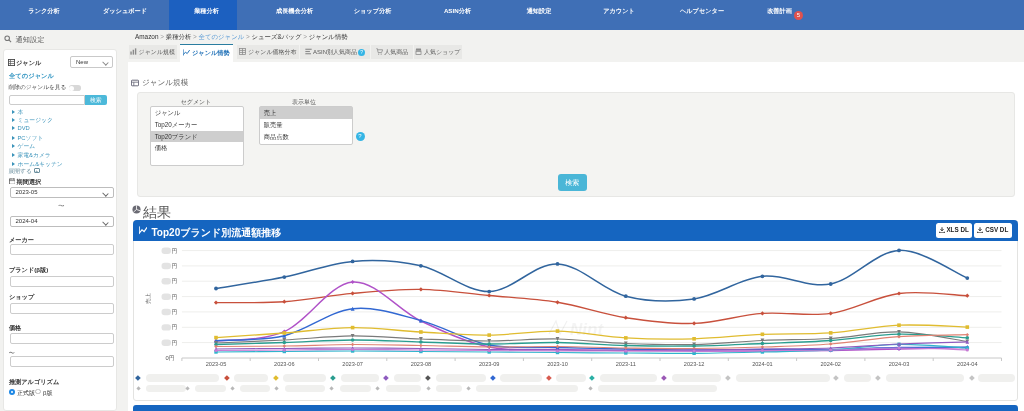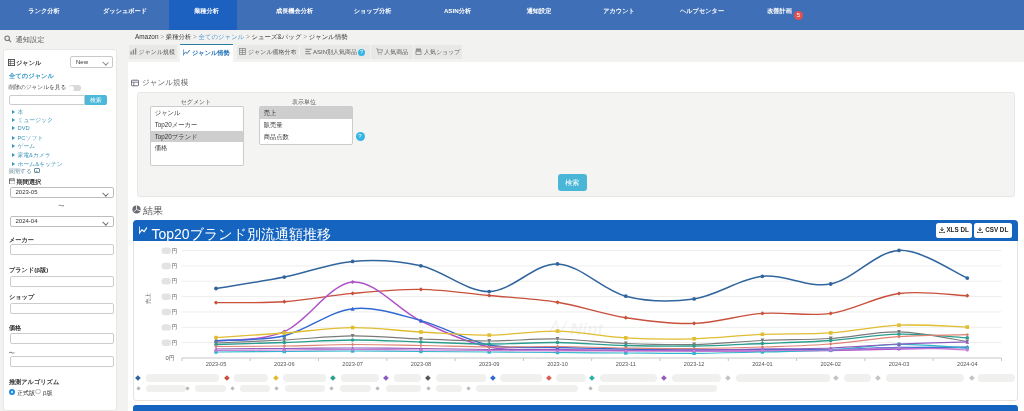--- a/index.html
+++ b/index.html
@@ -129,28 +129,28 @@
 <div style="position:absolute;left:258.5px;top:105.7px;width:94.5px;height:39.1px;background:#fff;border:1px solid #ccc;border-radius:2px;box-sizing:border-box"></div>
 <div style="position:absolute;left:259.7px;top:107.3px;width:92px;height:11.6px;background:#cecece;font-size:6.3px;color:#333;line-height:11.6px;padding-left:4px;box-sizing:border-box">売上</div>
 <div style="position:absolute;left:259.7px;top:118.9px;width:92px;height:11.6px;font-size:6.3px;color:#333;line-height:11.6px;padding-left:4px;box-sizing:border-box">販売量</div>
 <div style="position:absolute;left:259.7px;top:130.5px;width:92px;height:11.6px;font-size:6.3px;color:#333;line-height:11.6px;padding-left:4px;box-sizing:border-box">商品点数</div>
 <div style="position:absolute;left:355.5px;top:131.5px;width:9px;height:9px;border-radius:50%;background:#35b5e5;color:#fff;font-size:6px;text-align:center;line-height:9px">?</div>
 <div style="position:absolute;left:557.5px;top:173.9px;width:29.5px;height:17px;background:#4ab6d7;border-radius:3px;color:#fff;font-size:7px;text-align:center;line-height:17px">検索</div>
 <svg width="9" height="9" viewBox="0 0 10 10" style="position:absolute;left:131.5px;top:204.5px">
     <circle cx="5" cy="5" r="4.5" fill="#6b6b74"></circle>
     <path d="M5,5 L5,0.5 M5,5 L9.3,6.5 M5,5 L1.5,8" stroke="#fff" stroke-width="0.9" fill="none"></path>
   </svg>
-<div style="position:absolute;left:143px;top:203.8px;font-size:10px;color:#555">結果</div>
+<div style="position:absolute;left:143px;top:203.8px;font-size:14px;color:#555">結果</div>
 <div style="position:absolute;left:133px;top:219.5px;width:885px;height:181px;background:#fff;border:1px solid #e3e3e1;border-radius:3px;box-sizing:border-box"></div>
 <div style="position:absolute;left:133px;top:219.5px;width:885px;height:21.5px;background:#1565c0;border-radius:4px 4px 0 0"></div>
 <svg width="8.5" height="8.5" viewBox="0 0 10 10" style="position:absolute;left:138.5px;top:226px">
     <path d="M0.5,9.5 L0.5,0.5" stroke="#fff" fill="none"></path>
     <path d="M0.5,8 L3.5,4.5 L6,6.5 L9.5,1.5" stroke="#fff" stroke-width="1.4" fill="none"></path>
   </svg>
-<div style="position:absolute;left:151.5px;top:225.6px;font-size:14px;font-weight:normal;color:#fff">Top20ブランド別流通額推移</div>
+<div style="position:absolute;left:151.5px;top:225.6px;font-size:10px;font-weight:bold;color:#fff">Top20ブランド別流通額推移</div>
 <div style="position:absolute;left:935.5px;top:223px;width:36.5px;height:14.5px;background:#fff;border-radius:2.5px;font-size:6.3px;font-weight:bold;color:#222;text-align:center;line-height:14.5px;white-space:nowrap"><svg width="6" height="6.5" viewBox="0 0 10 11" style="vertical-align:-1px">
       <path d="M5,0.5 L5,6 M2.5,3.8 L5,6.5 L7.5,3.8" stroke="#222" stroke-width="1.6" fill="none"></path>
       <path d="M1,8 L1,10 L9,10 L9,8" stroke="#222" stroke-width="1.6" fill="none"></path>
     </svg> XLS DL</div>
 <div style="position:absolute;left:973.6px;top:223px;width:38.5px;height:14.5px;background:#fff;border-radius:2.5px;font-size:6.3px;font-weight:bold;color:#222;text-align:center;line-height:14.5px;white-space:nowrap"><svg width="6" height="6.5" viewBox="0 0 10 11" style="vertical-align:-1px">
       <path d="M5,0.5 L5,6 M2.5,3.8 L5,6.5 L7.5,3.8" stroke="#222" stroke-width="1.6" fill="none"></path>
       <path d="M1,8 L1,10 L9,10 L9,8" stroke="#222" stroke-width="1.6" fill="none"></path>
     </svg> CSV DL</div>
 <div style="position:absolute;left:133px;top:405.3px;width:885px;height:5.7px;background:#1565c0;border-radius:3px 3px 0 0"></div>
 <svg id="chartsvg" width="881" height="160" viewBox="133 243 881 160" xmlns="http://www.w3.org/2000/svg" style="position:absolute;left:133px;top:243px">

